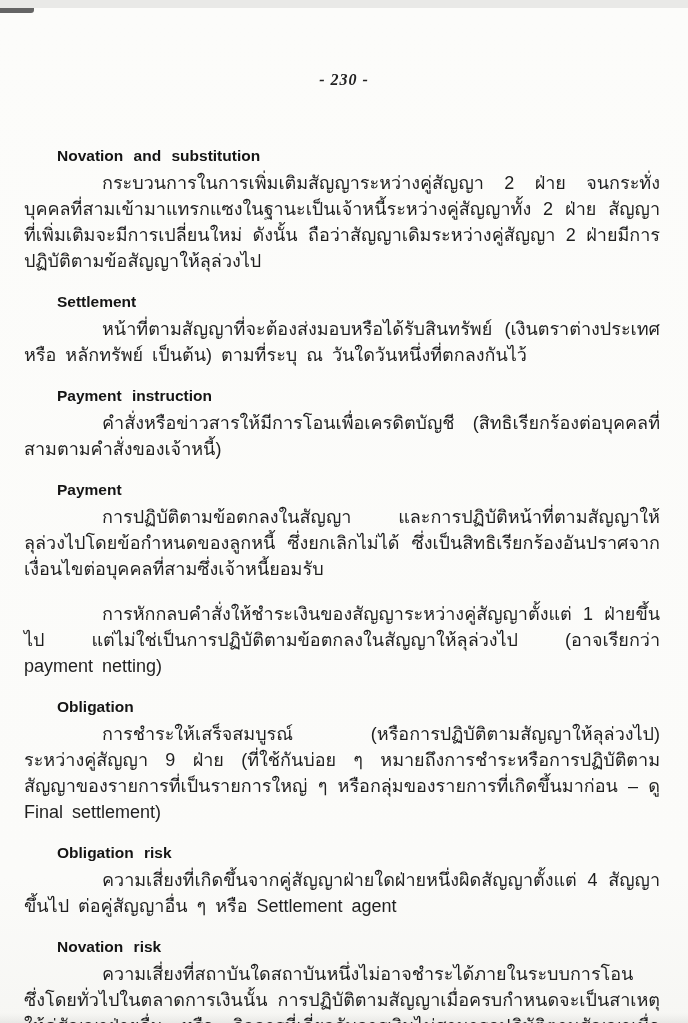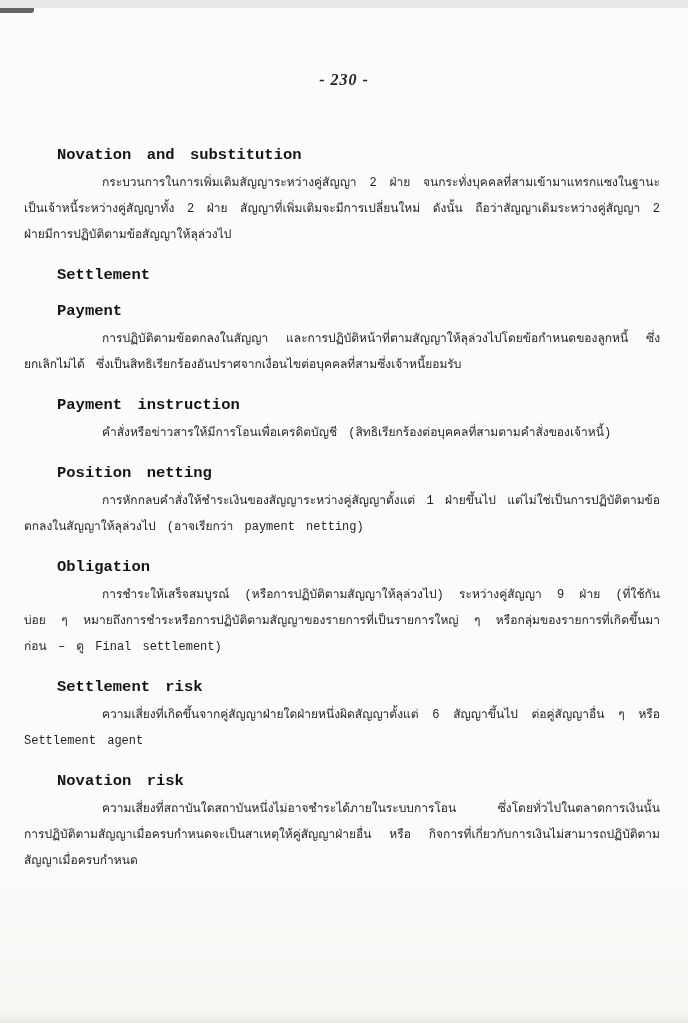--- a/index.html
+++ b/index.html
@@ -43,31 +43,31 @@
     position: absolute;
     top: 139px;
     left: 24px;
     width: 636px;
   }
   .entry {
     margin: 0 0 19px 0;
   }
   .term {
     margin: 0 0 6px 33px;
-    font-family: Liberation Mono, monospace;
+    font-family: Liberation Sans, sans-serif;
     font-weight: bold;
     font-size: 15.5px;
     line-height: 17px;
     word-spacing: 6px;
     color: #141414;
   }
   .def {
     margin: 0;
-    font-family: Liberation Mono, monospace;
-    font-size: 12px;
+    font-family: Liberation Sans, sans-serif;
+    font-size: 18px;
     line-height: 26px;
     text-indent: 78px;
     text-align: justify;
     word-spacing: 4px;
     color: #1f1f1f;
   }
   .bottom-shadow {
     position: absolute;
     left: 0;
     bottom: 0;
@@ -87,48 +87,48 @@
 
   <div class="content">
 
     <section class="entry">
       <h3 class="term">Novation and substitution</h3>
       <p class="def">กระบวนการในการเพิ่มเติมสัญญาระหว่างคู่สัญญา 2 ฝ่าย จนกระทั่งบุคคลที่สามเข้ามาแทรกแซงในฐานะเป็นเจ้าหนี้ระหว่างคู่สัญญาทั้ง 2 ฝ่าย สัญญาที่เพิ่มเติมจะมีการเปลี่ยนใหม่ ดังนั้น ถือว่าสัญญาเดิมระหว่างคู่สัญญา 2 ฝ่ายมีการปฏิบัติตามข้อสัญญาให้ลุล่วงไป</p>
     </section>
 
     <section class="entry">
       <h3 class="term">Settlement</h3>
+      <p class="def">หน้าที่ตามสัญญาที่จะต้องส่งมอบหรือได้รับสินทรัพย์ (เงินตราต่างประเทศ หรือ หลักทรัพย์ เป็นต้น) ตามที่ระบุ ณ วันใดวันหนึ่งที่ตกลงกันไว้</p>
+    </section>
+
+    <section class="entry">
+      <h3 class="term">Payment instruction</h3>
+      <p class="def">คำสั่งหรือข่าวสารให้มีการโอนเพื่อเครดิตบัญชี (สิทธิเรียกร้องต่อบุคคลที่สามตามคำสั่งของเจ้าหนี้)</p>
     </section>
 
     <section class="entry">
       <h3 class="term">Payment</h3>
       <p class="def">การปฏิบัติตามข้อตกลงในสัญญา และการปฏิบัติหน้าที่ตามสัญญาให้ลุล่วงไปโดยข้อกำหนดของลูกหนี้ ซึ่งยกเลิกไม่ได้ ซึ่งเป็นสิทธิเรียกร้องอันปราศจากเงื่อนไขต่อบุคคลที่สามซึ่งเจ้าหนี้ยอมรับ</p>
     </section>
 
     <section class="entry">
-      <h3 class="term">Payment instruction</h3>
-      <p class="def">คำสั่งหรือข่าวสารให้มีการโอนเพื่อเครดิตบัญชี (สิทธิเรียกร้องต่อบุคคลที่สามตามคำสั่งของเจ้าหนี้)</p>
-    </section>
-
-    <section class="entry">
-      <h3 class="term">Position netting</h3>
       <p class="def">การหักกลบคำสั่งให้ชำระเงินของสัญญาระหว่างคู่สัญญาตั้งแต่ 1 ฝ่ายขึ้นไป แต่ไม่ใช่เป็นการปฏิบัติตามข้อตกลงในสัญญาให้ลุล่วงไป (อาจเรียกว่า payment netting)</p>
     </section>
 
     <section class="entry">
       <h3 class="term">Obligation</h3>
       <p class="def">การชำระให้เสร็จสมบูรณ์ (หรือการปฏิบัติตามสัญญาให้ลุล่วงไป) ระหว่างคู่สัญญา 9 ฝ่าย (ที่ใช้กันบ่อย ๆ หมายถึงการชำระหรือการปฏิบัติตามสัญญาของรายการที่เป็นรายการใหญ่ ๆ หรือกลุ่มของรายการที่เกิดขึ้นมาก่อน – ดู Final settlement)</p>
     </section>
 
     <section class="entry">
     </section>
 
     <section class="entry">
-      <h3 class="term">Settlement risk</h3>
-      <p class="def">ความเสี่ยงที่เกิดขึ้นจากคู่สัญญาฝ่ายใดฝ่ายหนึ่งผิดสัญญาตั้งแต่ 6 สัญญาขึ้นไป ต่อคู่สัญญาอื่น ๆ หรือ Settlement agent</p>
+      <h3 class="term">Obligation risk</h3>
+      <p class="def">ความเสี่ยงที่เกิดขึ้นจากคู่สัญญาฝ่ายใดฝ่ายหนึ่งผิดสัญญาตั้งแต่ 4 สัญญาขึ้นไป ต่อคู่สัญญาอื่น ๆ หรือ Settlement agent</p>
     </section>
 
     <section class="entry">
       <h3 class="term">Novation risk</h3>
       <p class="def">ความเสี่ยงที่สถาบันใดสถาบันหนึ่งไม่อาจชำระได้ภายในระบบการโอน ซึ่งโดยทั่วไปในตลาดการเงินนั้น การปฏิบัติตามสัญญาเมื่อครบกำหนดจะเป็นสาเหตุให้คู่สัญญาฝ่ายอื่น หรือ กิจการที่เกี่ยวกับการเงินไม่สามารถปฏิบัติตามสัญญาเมื่อครบกำหนด</p>
     </section>
 
   </div>
 
   <div class="bottom-shadow"></div>

